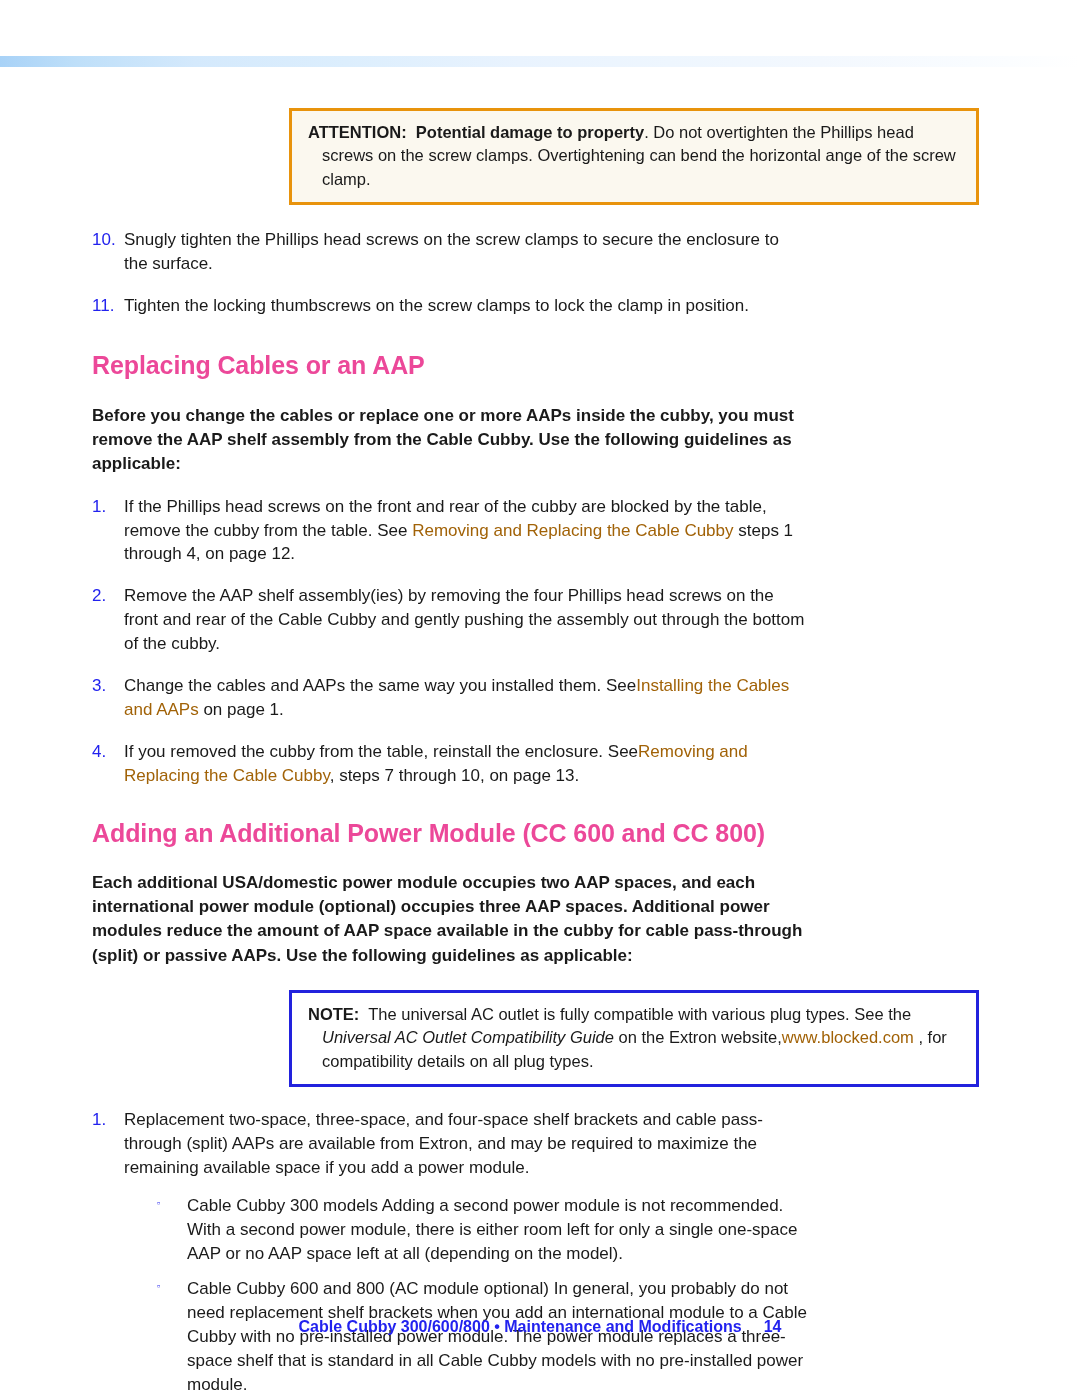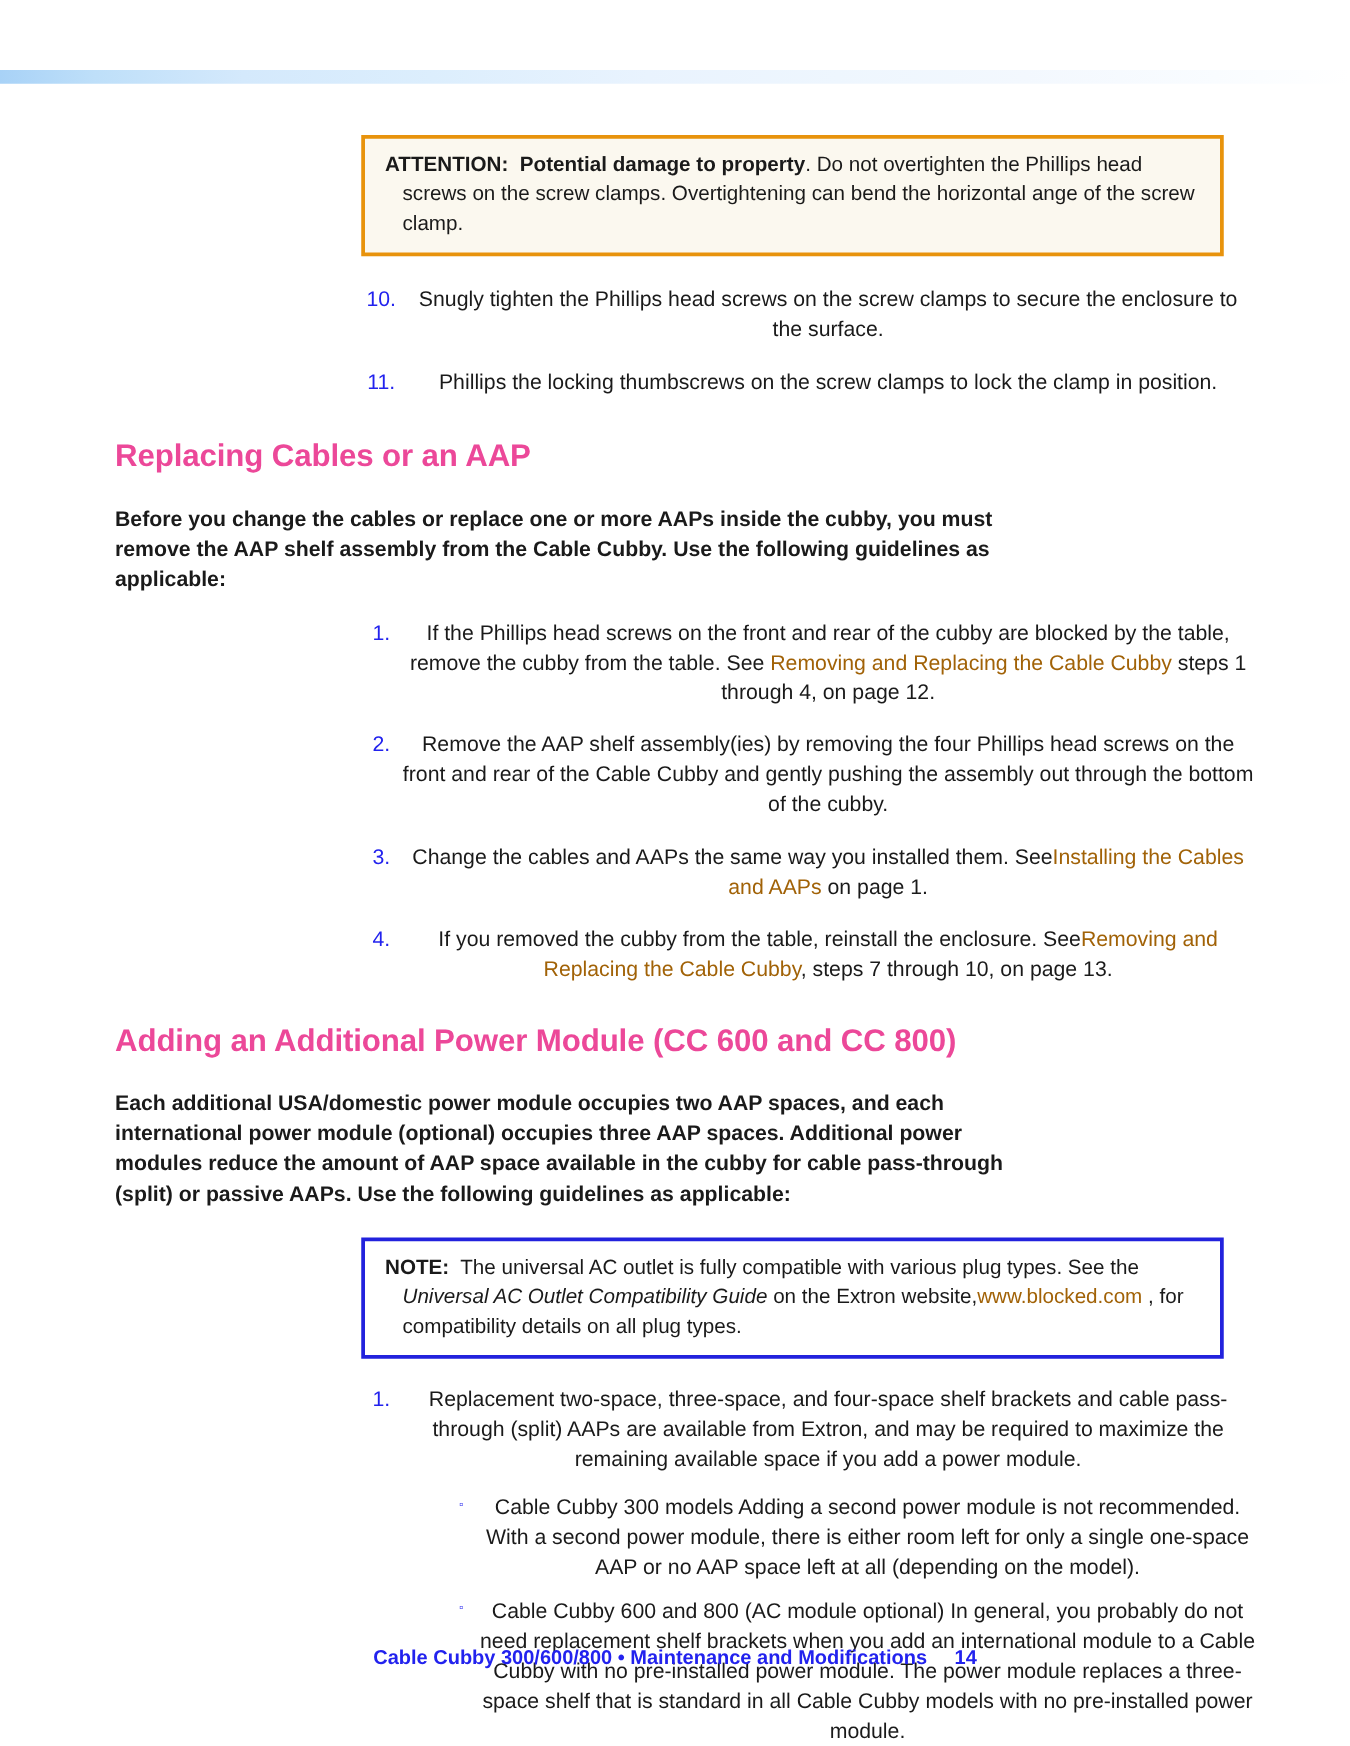--- a/index.html
+++ b/index.html
@@ -103,25 +103,23 @@
     font-size: 17px;
     line-height: 1.42;
     font-weight: bold;
   }
   .body-block p {
     margin: 0 0 0 0;
   }
 
   
   .num-list {
-    margin-left: 197px;
     width: 715px;
     font-size: 17px;
     line-height: 1.41;
-    text-align: center;
   }
   .num-item {
     display: flex;
     margin-top: 18px;
   }
   .num-item .marker {
     color: #2222ee;
     width: 32px;
     flex: 0 0 32px;
   }
@@ -177,21 +175,21 @@
       <p><span class="lead">ATTENTION:</span>&nbsp; <span class="lead">Potential damage to property</span><span>. Do not overtighten the Phillips head screws on the screw clamps. Overtightening can bend the horizontal</span><span class="overflow-line"> ange of</span> <span>the screw clamp.</span></p>
     </div>
 
     <div class="num-list" style="margin-top:-4px;">
       <div class="num-item">
         <div class="marker">10.</div>
         <div class="txt">Snugly tighten the Phillips head screws on the screw clamps to secure the enclosure to the surface.</div>
       </div>
       <div class="num-item">
         <div class="marker">11.</div>
-        <div class="txt">Phillips the locking thumbscrews on the screw clamps to lock the clamp in position.</div>
+        <div class="txt">Tighten the locking thumbscrews on the screw clamps to lock the clamp in position.</div>
       </div>
     </div>
 
     <div class="heading-1-wrap">
       <h2 class="section-heading">Replacing Cables or an AAP</h2>
     </div>
 
     <div class="body-block">
       <p>Before you change the cables or replace one or more AAPs inside the cubby, you must remove the AAP shelf assembly from the Cable Cubby. Use the following guidelines as applicable:</p>
     </div>

